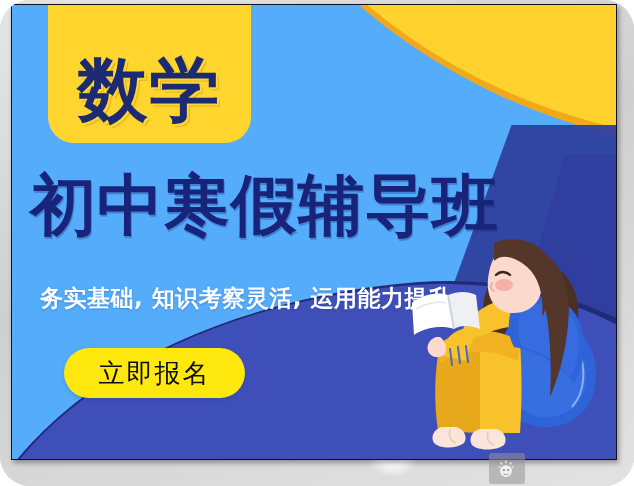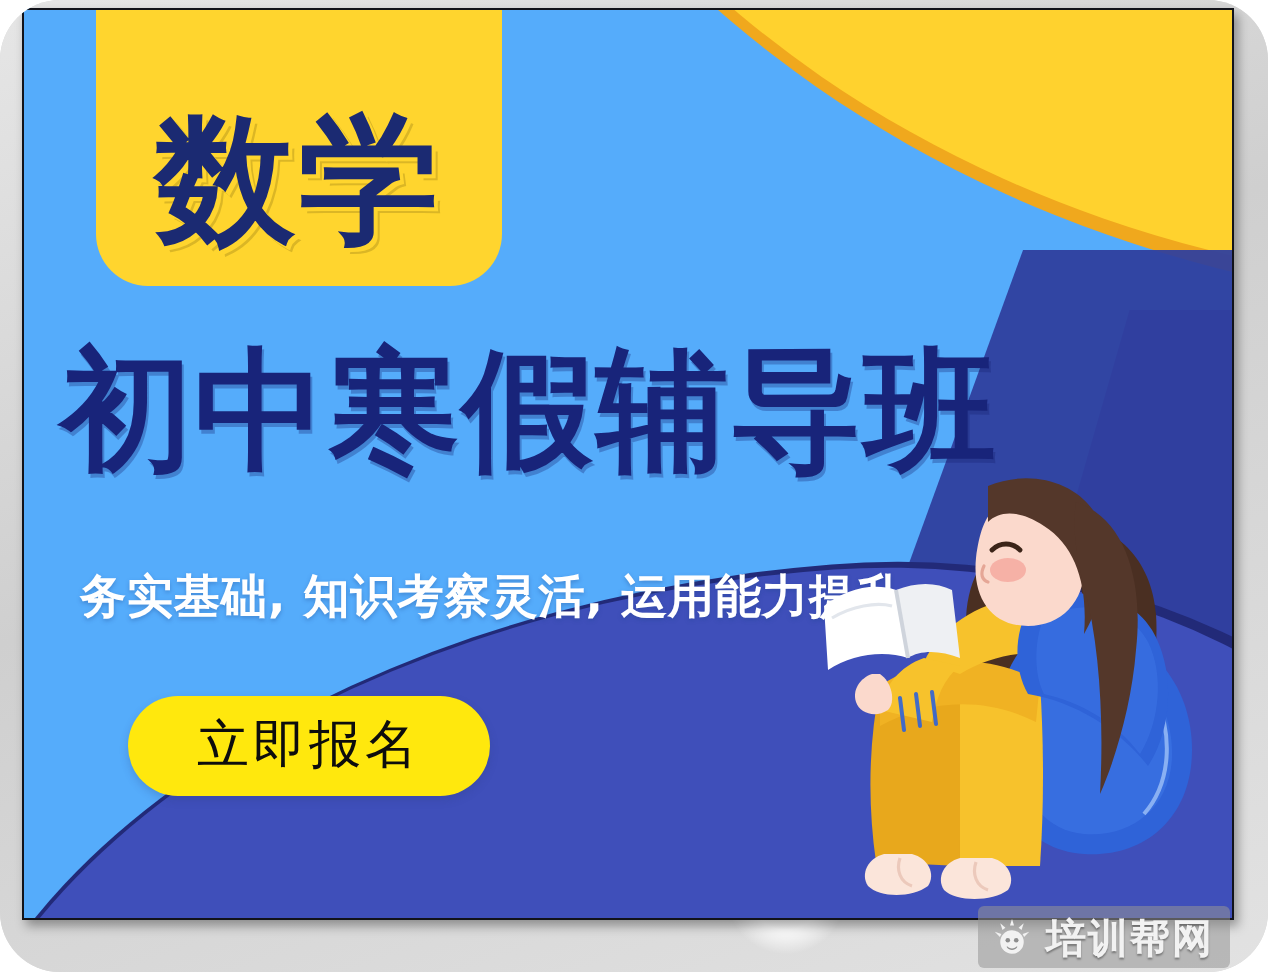--- a/index.html
+++ b/index.html
@@ -338,16 +338,15 @@
           <path d="M21.4 8.6 L18.6 11.4 L17.8 9.8 Z"></path>
           <circle cx="12" cy="14.2" r="6.4"></circle>
         </g>
         <g fill="#8e8e8e">
           <circle cx="9.7" cy="13.2" r="1.25"></circle>
           <circle cx="14.3" cy="13.2" r="1.25"></circle>
           <path d="M9.2 16.4 C10.6 18.2 13.4 18.2 14.8 16.4 L14.8 17.1 C13.4 19.1 10.6 19.1 9.2 17.1 Z"></path>
         </g>
       </svg>
     </span>
-    <span class="wm-text">培训帮网</span>
   </div>
 
 </div>
 
 </body></html>

